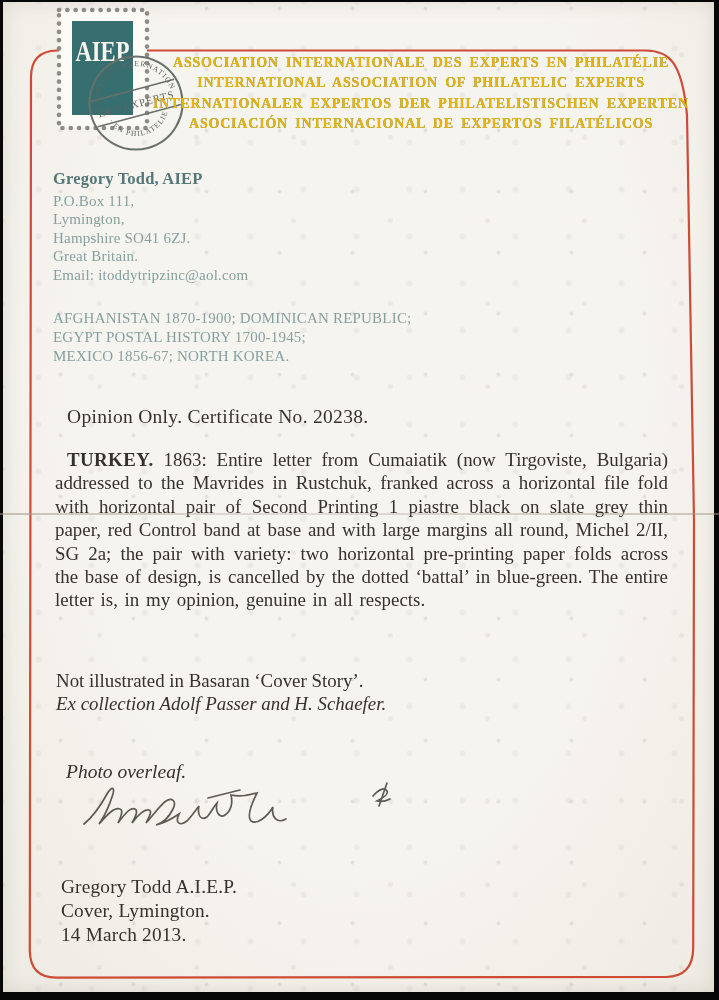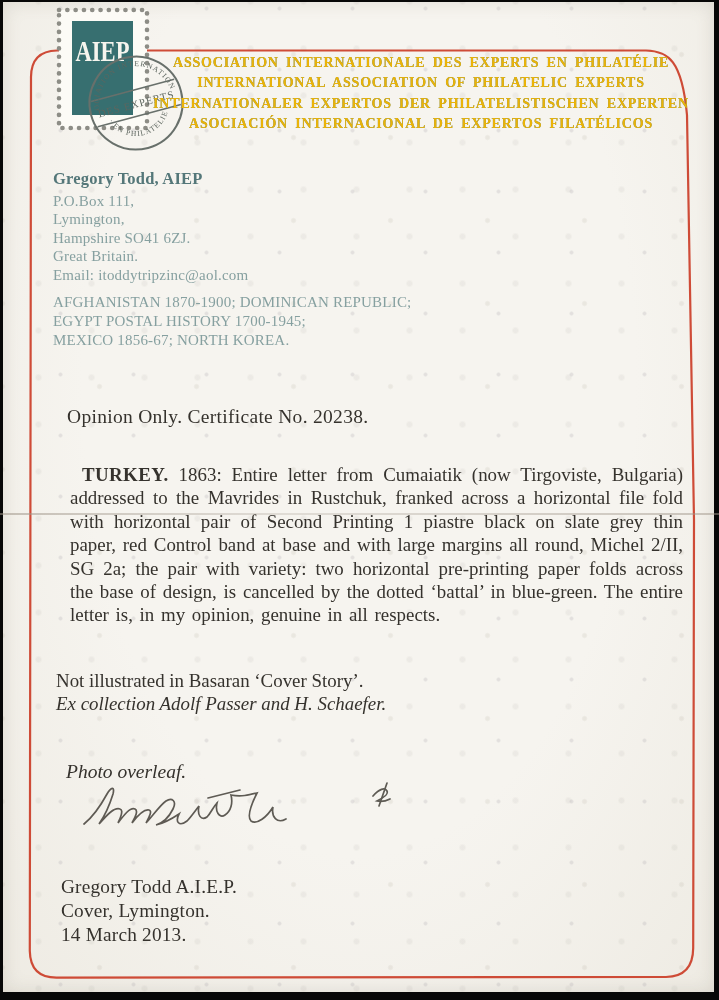--- a/index.html
+++ b/index.html
@@ -32,21 +32,21 @@
     letter-spacing:.8px;word-spacing:3px;
     text-shadow:0 0 .6px rgba(47,103,105,.85);
     margin-top:28px;
   }
   .address-block{
     left:53px;top:170px;width:420px;
     font-family:Liberation Serif, serif;
     font-size:15px;line-height:18.6px;color:#86a0a0;letter-spacing:.2px;
   }
   .expert-name{font-weight:bold;font-size:16.5px;color:#547779;margin-bottom:3px;}
-  .specialties{margin-top:8px;line-height:19.3px;}
+  .specialties{margin-top:24px;line-height:19.3px;}
   .ink{color:#35322d;margin-top:30px;}
   .opinion{left:67px;top:376px;font-size:19.5px;letter-spacing:.3px;}
   .desc{
     left:55px;top:448px;width:613px;
     font-size:18.9px;line-height:23.4px;text-align:justify;text-indent:12px;
     word-spacing:2px;
   }
   .desc b{letter-spacing:.4px;}
   .note{left:56px;top:640px;font-size:18.9px;}
   .provenance{left:56px;top:663px;font-size:18.9px;font-style:italic;}
@@ -114,21 +114,21 @@
     <div>Email: itoddytripzinc@aol.com</div>
     <div class="specialties">
       <div>AFGHANISTAN 1870-1900; DOMINICAN REPUBLIC;</div>
       <div>EGYPT POSTAL HISTORY 1700-1945;</div>
       <div>MEXICO 1856-67; NORTH KOREA.</div>
     </div>
   </div>
 
   <div class="abs opinion ink">Opinion Only. Certificate No. 20238.</div>
 
-  <p class="abs desc ink" style="margin:15px">
+  <p class="abs desc ink" style="margin:0">
     <b>TURKEY.</b>
     <span>1863: Entire letter from Cumaiatik (now Tirgoviste, Bulgaria) addressed to the Mavrides in Rustchuk, franked across a horizontal file fold with horizontal pair of Second Printing 1 piastre black on slate grey thin paper, red Control band at base and with large margins all round, Michel 2/II, SG 2a; the pair with variety: two horizontal pre-printing paper folds across the base of design, is cancelled by the dotted ‘battal’ in blue-green. The entire letter is, in my opinion, genuine in all respects.</span>
   </p>
 
   <div class="abs note ink">Not illustrated in Basaran ‘Cover Story’.</div>
   <div class="abs provenance ink">Ex collection Adolf Passer and H. Schaefer.</div>
 
   <div class="abs photo ink">Photo overleaf.</div>
 
   <svg class="abs signature-svg" width="330" height="60" viewBox="0 0 330 60">

